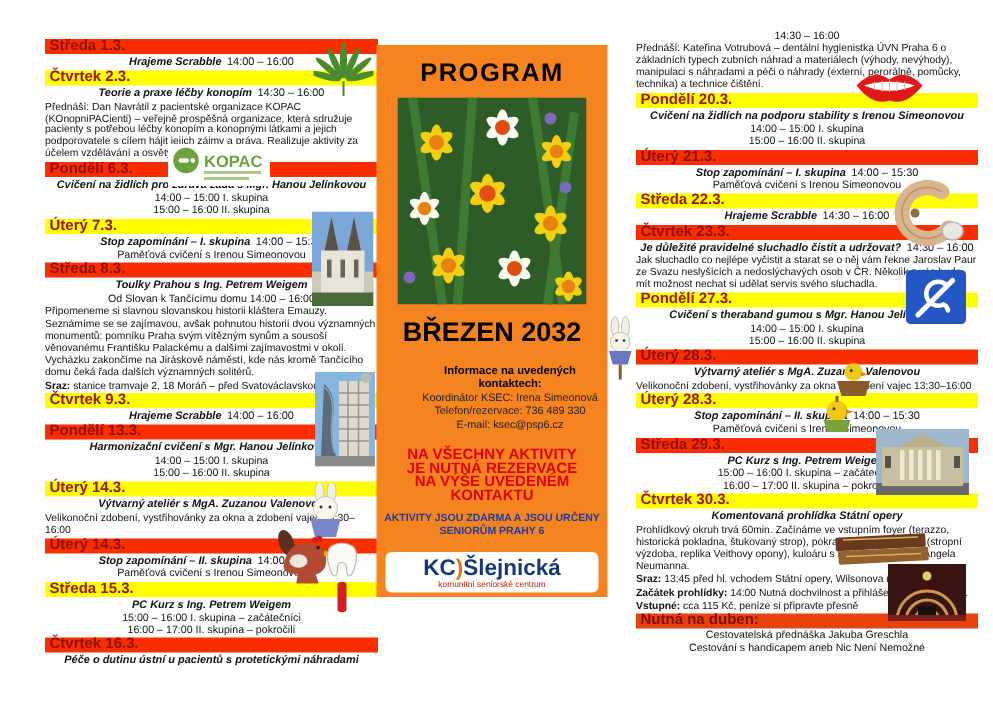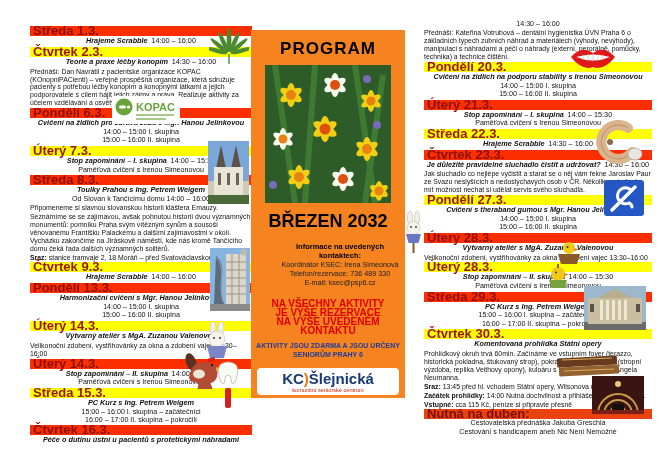--- a/index.html
+++ b/index.html
@@ -1,19 +1,19 @@
 <!DOCTYPE html>
 <html><head>
 <meta charset="utf-8">
 <style>
   html,body{margin:0;padding:0;background:#e8e8e8;}
   .page{position:relative;width:662px;height:468px;background:#ffffff;overflow:hidden;
         font-family:"Liberation Sans",sans-serif;color:#111;}
   .col{position:absolute;}
-  .date-bar{font-size:13px;font-weight:bold;line-height:8.5px;padding:1px 3px 0.5px;
+  .date-bar{font-size:10px;font-weight:bold;line-height:8.5px;padding:1px 3px 0.5px;
             margin-top:1px;color:#9c1400;}
   .bar-red{background:#fb2e00;color:#8d1000;}
   .bar-yellow{background:#ffff00;}
   .bar-orange{background:#e8430f;color:#7d0e00;}
   .line{width:100%;}
   .line.title{font-size:7.3px;font-weight:bold;font-style:italic;text-align:center;line-height:8.8px;margin-top:1px;}
   .line.title .t-time{font-style:normal;font-weight:normal;margin-top:45px;}
   .line.center{font-size:7.1px;text-align:center;line-height:8.4px;}
   .line.para{font-size:6.9px;text-align:left;line-height:7.9px;margin:1px 0;}
   .line.para b{font-weight:bold;}
@@ -164,21 +164,21 @@
     </svg>
     <div class="cover-month">BŘEZEN 2032</div>
     <div class="contact">
       <div class="c-head">Informace na uvedených kontaktech:</div>
       <div>Koordinátor KSEC: Irena Simeonová</div>
       <div>Telefon/rezervace: 736 489 330</div>
       <div>E-mail: ksec@psp6.cz</div>
     </div>
     <div class="notice-red">
       <div>NA VŠECHNY AKTIVITY</div>
-      <div>JE VÝŠE REZERVACE</div>
+      <div>JE NUTNÁ REZERVACE</div>
       <div>NA VÝŠE UVEDENÉM KONTAKTU</div>
     </div>
     <div class="notice-blue">
       <div>AKTIVITY JSOU ZDARMA A JSOU URČENY</div>
       <div>SENIORŮM PRAHY 6</div>
     </div>
     <div class="logo-box">
       <div class="logo-line"><span class="lk">KC</span><span class="lp">)</span><span class="ln">Šlejnická</span></div>
       <div class="logo-sub">komunitní seniorské centrum</div>
     </div>

